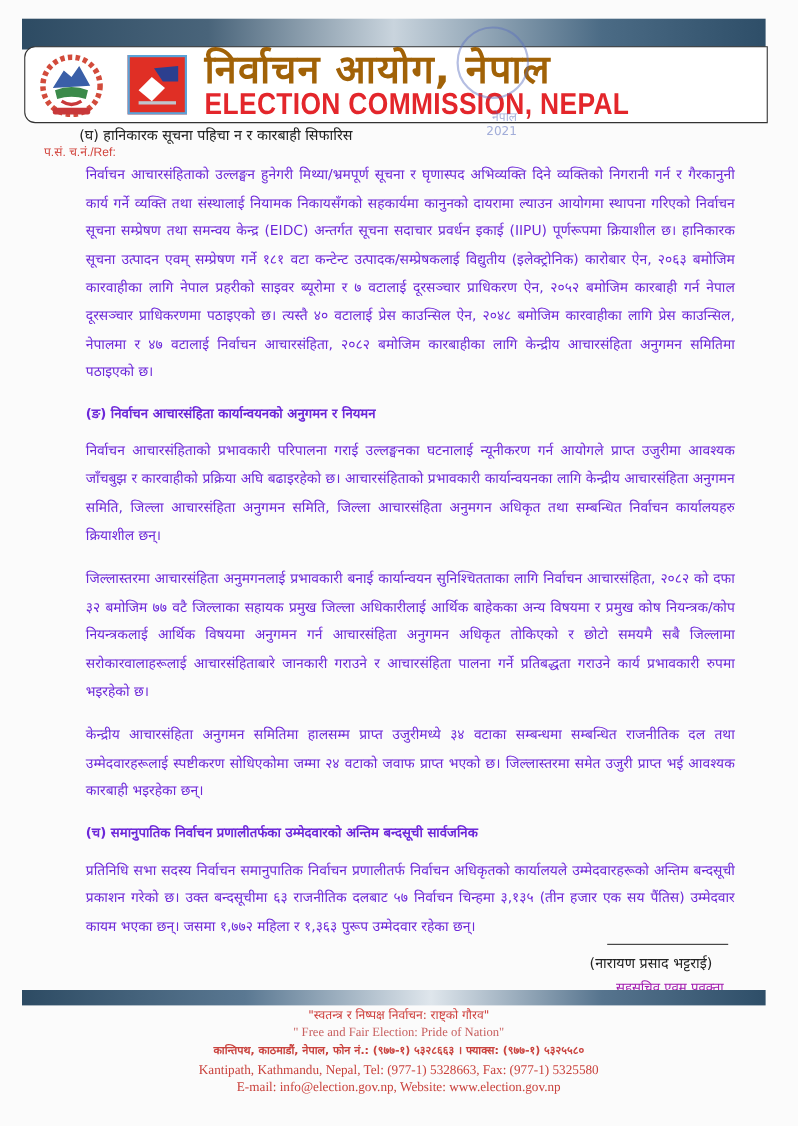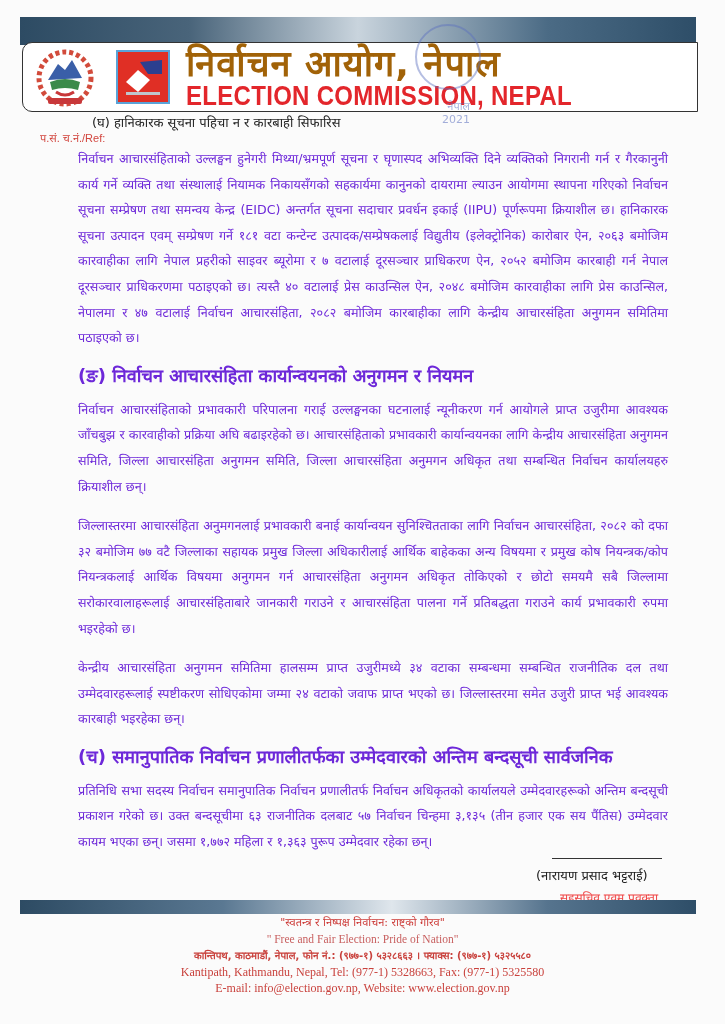--- a/index.html
+++ b/index.html
@@ -31,39 +31,39 @@
   }
   .seal {
     position:absolute; left:415px; top:24px; width:62px; height:62px;
     border:2px solid rgba(90,110,190,0.45); border-radius:50%;
   }
   .seal-text {
     position:absolute; left:420px; top:100px; width:50px; text-align:right;
     color:rgba(90,110,190,0.55); font-size:11px; line-height:13px; font-family:"DejaVu Sans", sans-serif;
   }
   .top-heading {
-    position:absolute; left:92px; top:113px; font-size:13px; font-family:"DejaVu Sans", sans-serif; color:#222;
+    position:absolute; left:72px; top:113px; font-size:13px; font-family:"DejaVu Sans", sans-serif; color:#222;
   }
   .ref {
     position:absolute; left:40px; top:130px; font-size:11px; color:#d2453e; font-family:"Liberation Sans", sans-serif;
   }
   .content {
     position:absolute; left:78px; top:146px; width:590px;
     font-family:"DejaVu Sans", sans-serif; font-size:12.6px; line-height:25.6px; color:#6d28d9;
     text-align:justify;
   }
   .content p { margin:0 0 14px 0; }
-  .content h3 { margin:8px 0 10px 0; font-size:18px; font-weight:bold; line-height:22px; }
+  .content h3 { margin:8px 0 10px 0; font-size:12px; font-weight:bold; line-height:22px; }
   .sig-area { position:absolute; left:548px; top:838px; width:140px; }
   .signature {
     font-family:"DejaVu Serif", serif; font-style:italic; font-size:14px; color:#222;
     border-bottom:1px solid #333; width:110px; margin-left:4px; height:20px;
   }
   .sig-name { position:absolute; left:536px; top:866px; font-size:13px; font-family:"DejaVu Sans", sans-serif; color:#222; }
-  .sig-title { position:absolute; left:560px; top:889px; font-size:12px; font-family:"DejaVu Sans", sans-serif; color:#ef4444; }
+  .sig-title { position:absolute; left:560px; top:889px; font-size:12px; font-family:"DejaVu Sans", sans-serif; color:#a21caf; }
   .footer-band {
     position:absolute; left:20px; top:900px; width:676px; height:14px;
     background: linear-gradient(90deg, #2d4b63 0%, #5a7892 30%, #dfe6ec 55%, #56748e 78%, #2e4e68 100%);
   }
   .footer {
     position:absolute; left:0; top:915px; width:725px; text-align:center; color:#cc3a37;
   }
   .footer .motto-np { font-size:11px; line-height:16px; font-family:"DejaVu Sans", sans-serif; }
   .footer .motto-en { font-size:11.5px; line-height:16px; font-family:"Liberation Serif", serif; color:#c86060; }
   .footer .addr-np { font-size:10px; line-height:17px; font-family:"DejaVu Sans", sans-serif; font-weight:bold; color:#c9423d; }

